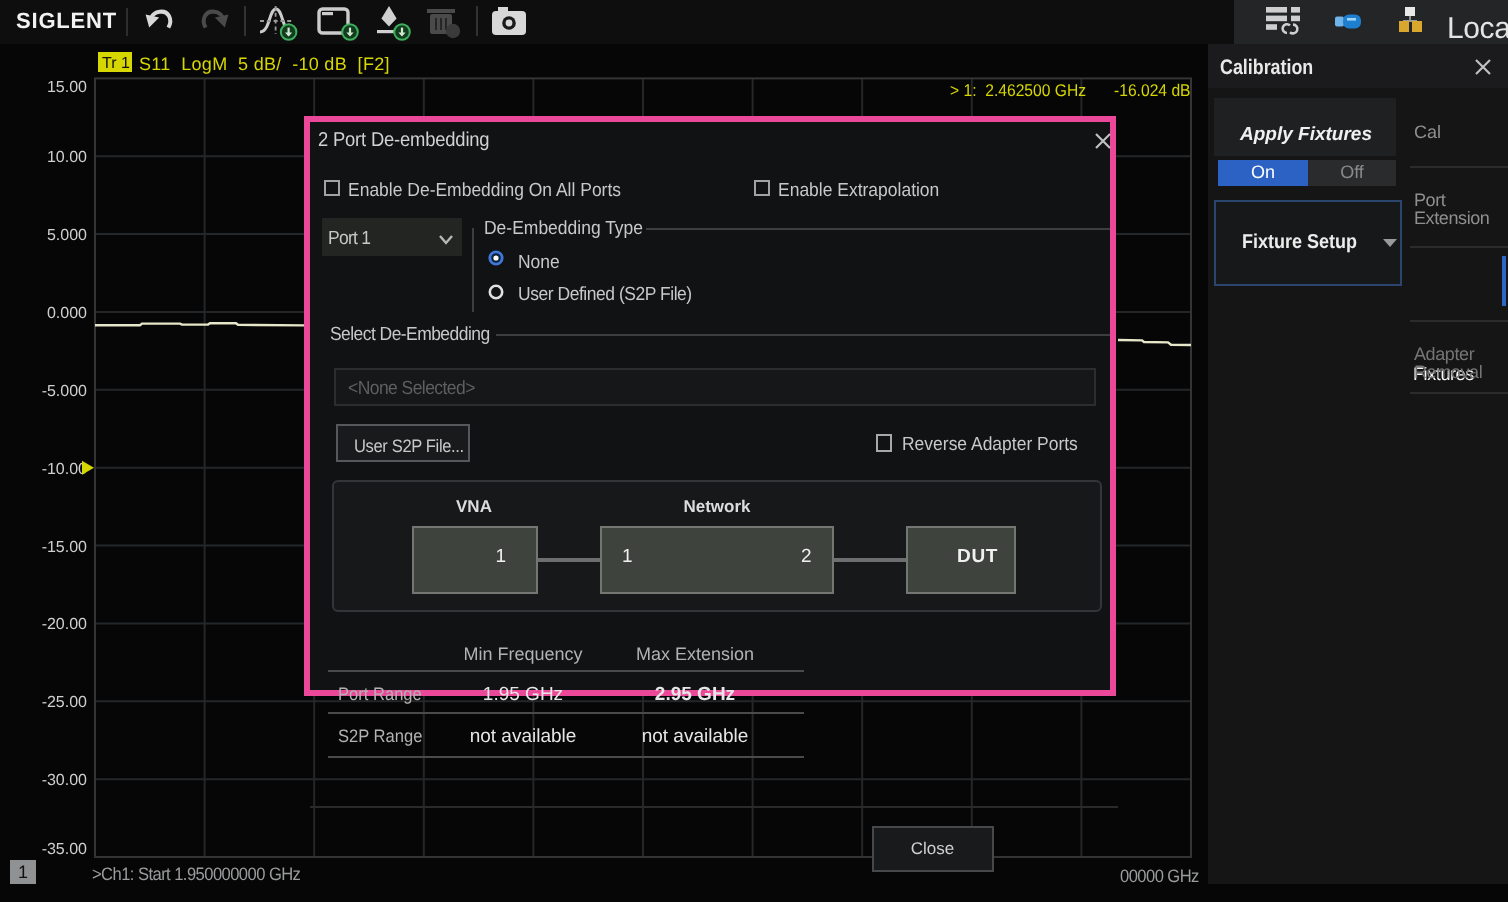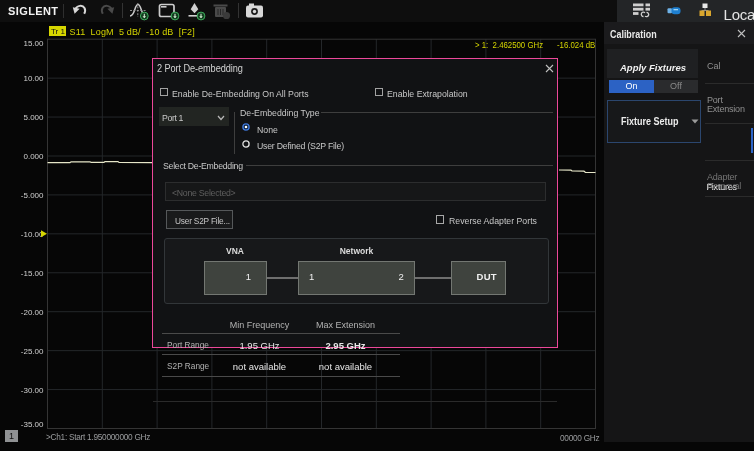--- a/index.html
+++ b/index.html
@@ -118,21 +118,21 @@
     <div class="abs" style="left:101px;top:61px;width:50px;height:1px;background:#2b2b2b;"></div>
     <div class="txt" style="left:103.5px;top:74.2px;font-size:9px;color:#8f8f8f;line-height:9px;letter-spacing:-0.2px;">Port<br>Extension</div>
     <div class="abs" style="left:101px;top:100.5px;width:50px;height:1px;background:#2b2b2b;"></div>
     <div class="txt" style="left:103px;top:112.8px;font-size:9px;color:#fafafa;letter-spacing:-0.2px;margin-top:47px;">Fixtures</div>
     <div class="abs" style="left:147px;top:106px;width:2.5px;height:25px;background:#2e66c8;"></div>
     <div class="abs" style="left:101px;top:137.5px;width:50px;height:1px;background:#2b2b2b;"></div>
     <div class="txt" style="left:103.5px;top:150.8px;font-size:9px;color:#757575;line-height:9px;letter-spacing:-0.2px;">Adapter<br>Removal</div>
     <div class="abs" style="left:101px;top:174px;width:50px;height:1px;background:#2b2b2b;"></div>
   </div>
 
-  <div class="abs" id="dialog" style="left:152px;top:58px;width:406px;height:290px;background:#111214;border:1px solid #ec4899;font-size:9.5px;color:#c8c8c8;">
+  <div class="abs" id="dialog" style="left:152px;top:58px;width:406px;height:290px;background:#111214;border:3px solid #ec4899;font-size:9.5px;color:#c8c8c8;">
     <div class="txt cond" style="left:4px;top:4px;font-size:10px;color:#d2d2d2;letter-spacing:-0.1px;">2 Port De-embedding</div>
     <svg class="abs" style="left:392px;top:4.5px;" width="9" height="9" viewBox="0 0 9 9">
       <path d="M1 1 L8 8 M8 1 L1 8" stroke="#c0c0c0" stroke-width="1.1"></path>
     </svg>
 
     <div class="abs" style="left:6.5px;top:29.3px;width:8px;height:8px;border:1px solid #a2a2a2;"></div>
     <div class="txt cond" style="left:18.5px;top:28.5px;">Enable De-Embedding On All Ports</div>
     <div class="abs" style="left:222px;top:29.3px;width:8px;height:8px;border:1px solid #a2a2a2;"></div>
     <div class="txt cond" style="left:233.5px;top:28.5px;">Enable Extrapolation</div>
 
@@ -187,15 +187,16 @@
     <div class="txt cond" style="left:14px;top:281px;font-size:9px;color:#b2b2b2;">Port Range</div>
     <div class="txt" style="left:56.5px;top:280.5px;width:100px;text-align:center;font-size:9.5px;color:#e6e6e6;">1.95 GHz</div>
     <div class="txt" style="left:142.5px;top:280.5px;width:100px;text-align:center;font-size:9.5px;color:#e6e6e6;font-weight:bold;">2.95 GHz</div>
     <div class="abs" style="left:8.5px;top:295.4px;width:238px;height:1px;background:#4a4a4a;"></div>
     <div class="txt cond" style="left:14px;top:302px;font-size:9px;color:#b2b2b2;">S2P Range</div>
     <div class="txt" style="left:56.5px;top:301.5px;width:100px;text-align:center;font-size:9.5px;color:#e6e6e6;">not available</div>
     <div class="txt" style="left:142.5px;top:301.5px;width:100px;text-align:center;font-size:9.5px;color:#e6e6e6;">not available</div>
     <div class="abs" style="left:8.5px;top:317px;width:238px;height:1px;background:#4a4a4a;"></div>
 
     <div class="abs" style="left:0px;top:341.5px;width:404px;height:1px;background:#2a2a2a;"></div>
+    <div class="abs" style="left:281px;top:352px;width:60.5px;height:23px;background:#191a1c;border:1px solid #47484a;color:#d0d0d0;font-size:8.5px;text-align:center;line-height:21.5px;">Close</div>
   </div>
 
 </div>
 
 </body></html>

